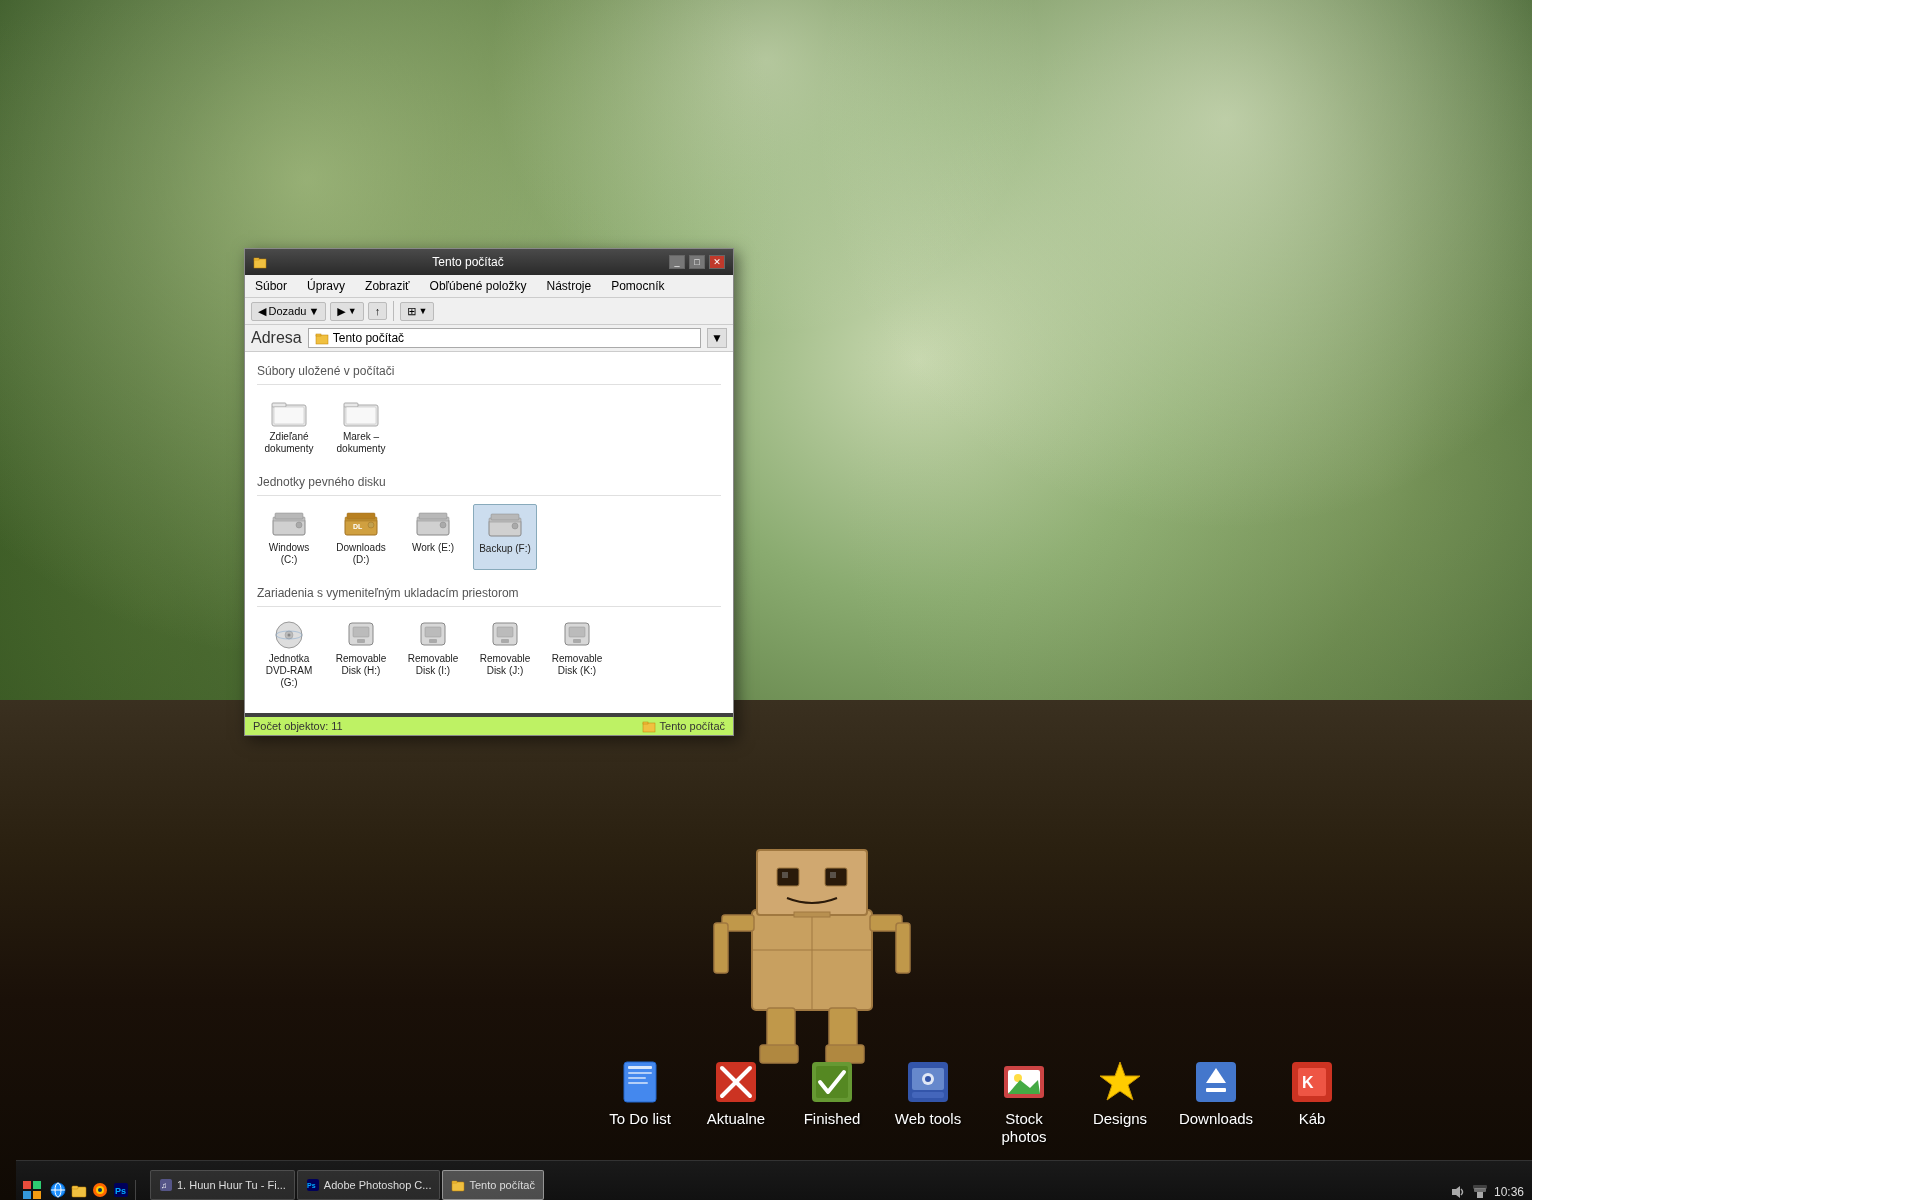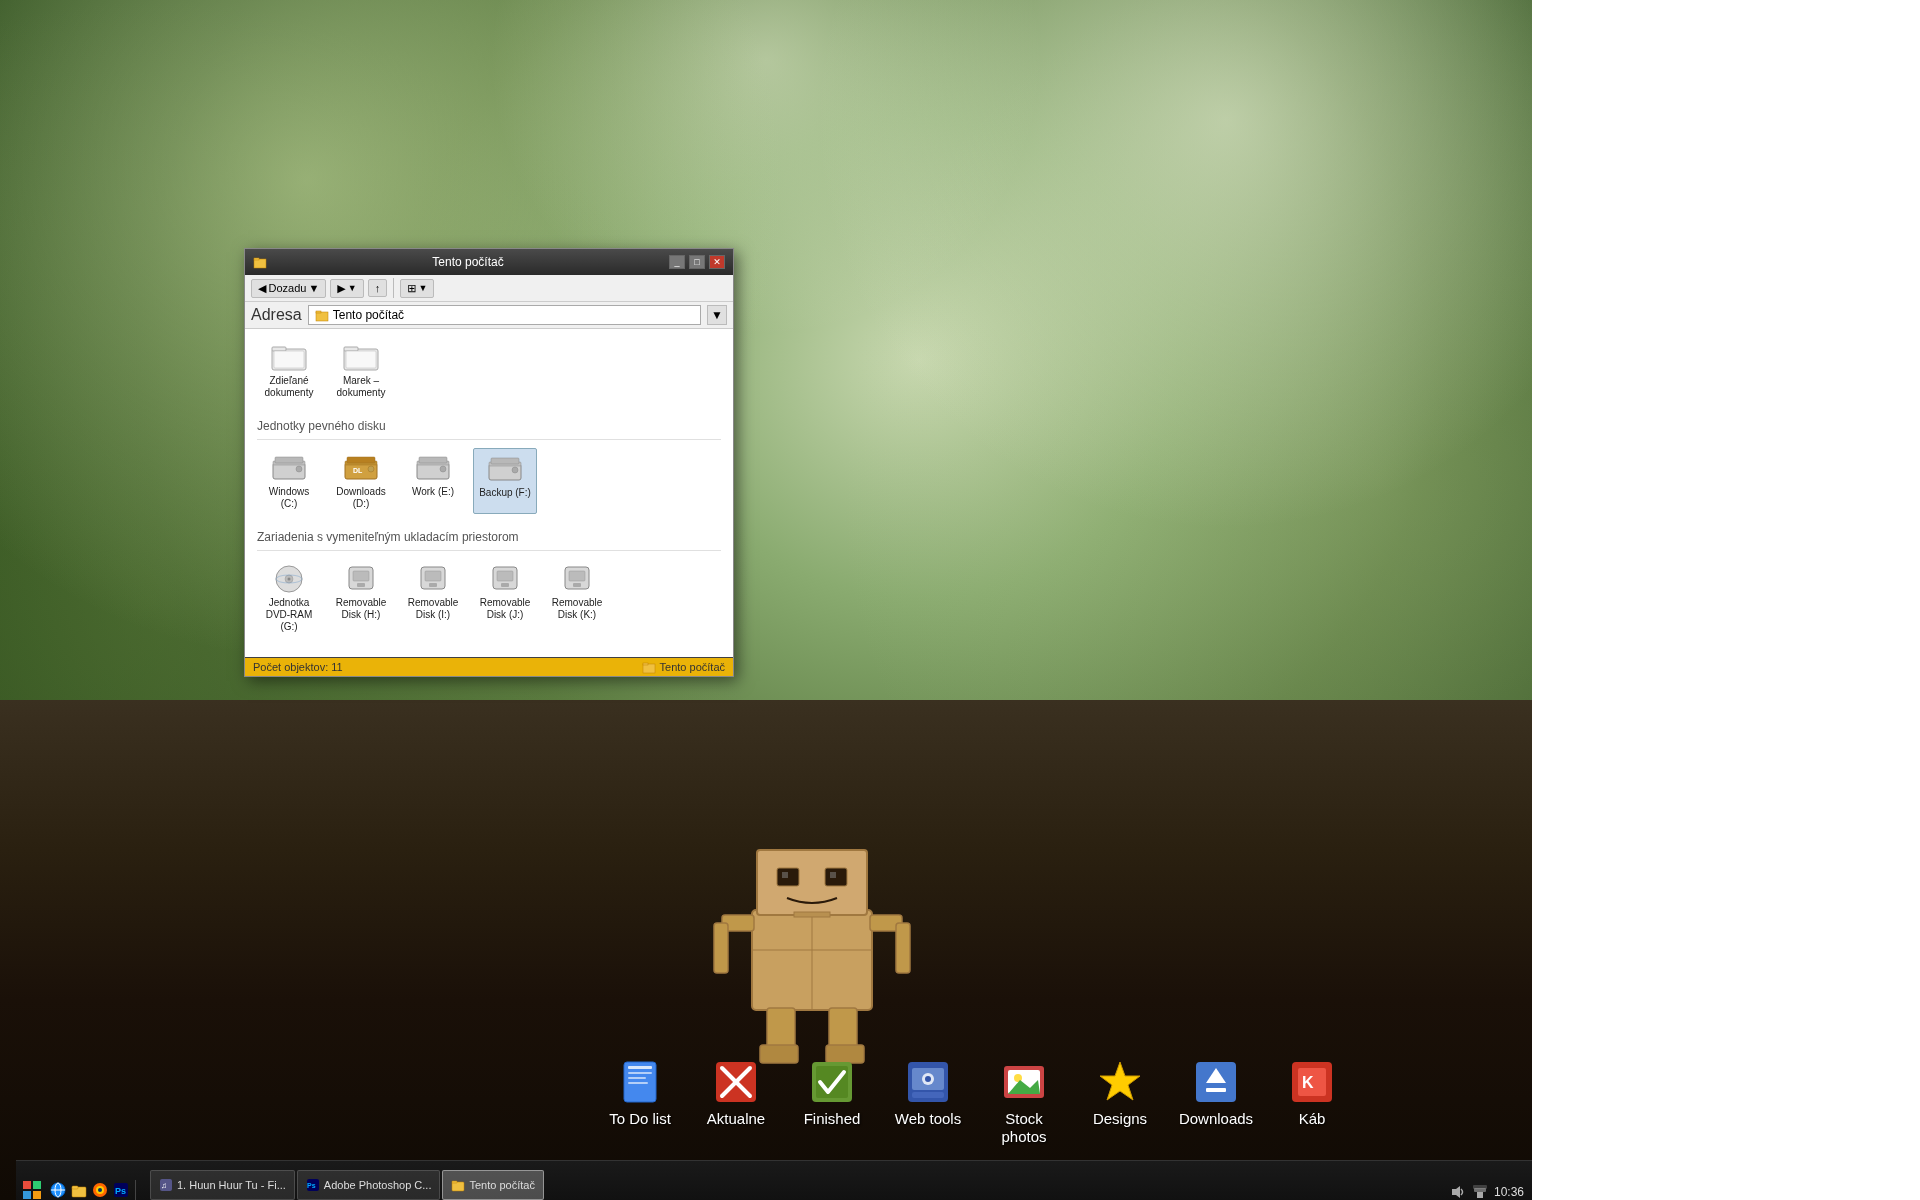--- a/index.html
+++ b/index.html
@@ -218,22 +218,22 @@
     .file-label {
       font-size: 10px;
       text-align: center;
       color: #222;
       line-height: 1.2;
       word-break: break-word;
     }
 
     
     .window-statusbar {
-      background: #eab308;
-      border-top: 1px solid #404040;
+      background: #bef264;
+      border-top: 4px solid #404040;
       display: flex;
       align-items: center;
       justify-content: space-between;
       padding: 2px 8px;
       font-size: 11px;
       color: #333;
     }
 
     .status-right {
       display: flex;
@@ -412,20 +412,28 @@
         </svg>
       </div>
       <span class="window-title">Tento počítač</span>
       <div class="window-controls">
         <div class="window-btn minimize">_</div>
         <div class="window-btn maximize">□</div>
         <div class="window-btn close">✕</div>
       </div>
     </div>
 
+    <div class="window-menubar">
+      <span class="menu-item">Súbor</span>
+      <span class="menu-item">Úpravy</span>
+      <span class="menu-item">Zobraziť</span>
+      <span class="menu-item">Obľúbené položky</span>
+      <span class="menu-item">Nástroje</span>
+      <span class="menu-item">Pomocník</span>
+    </div>
 
     <div class="window-toolbar">
       <div class="toolbar-btn">
         <span>◀</span>
         <span>Dozadu</span>
         <span>▼</span>
       </div>
       <div class="toolbar-btn">▶ <span style="font-size:9px;">▼</span></div>
       <div class="toolbar-btn">↑</div>
       <div class="toolbar-sep"></div>
@@ -439,20 +447,21 @@
           <rect x="1" y="4" width="12" height="9" fill="#f0c040" stroke="#c08000" stroke-width="0.5"></rect>
           <rect x="1" y="3" width="5" height="2" fill="#f0c040" stroke="#c08000" stroke-width="0.5"></rect>
         </svg>
         <span>Tento počítač</span>
       </div>
       <div style="width:20px;height:20px;background:#e0e0e0;border:1px solid #bbb;display:flex;align-items:center;justify-content:center;cursor:pointer;">▼</div>
     </div>
 
     <div class="window-content">
 
+      <div class="section-header">Súbory uložené v počítači</div>
       <div class="items-row">
         <div class="file-item">
           <div class="file-icon">
             <svg width="36" height="30" viewBox="0 0 36 30">
               <rect x="1" y="8" width="34" height="21" rx="2" fill="#e8e8e8" stroke="#aaa" stroke-width="1"></rect>
               <rect x="1" y="6" width="14" height="4" rx="1" fill="#e8e8e8" stroke="#aaa" stroke-width="1"></rect>
               <rect x="3" y="10" width="30" height="17" rx="1" fill="#f8f8f8" stroke="#bbb" stroke-width="0.5"></rect>
             </svg>
           </div>
           <span class="file-label">Zdieľané dokumenty</span>

